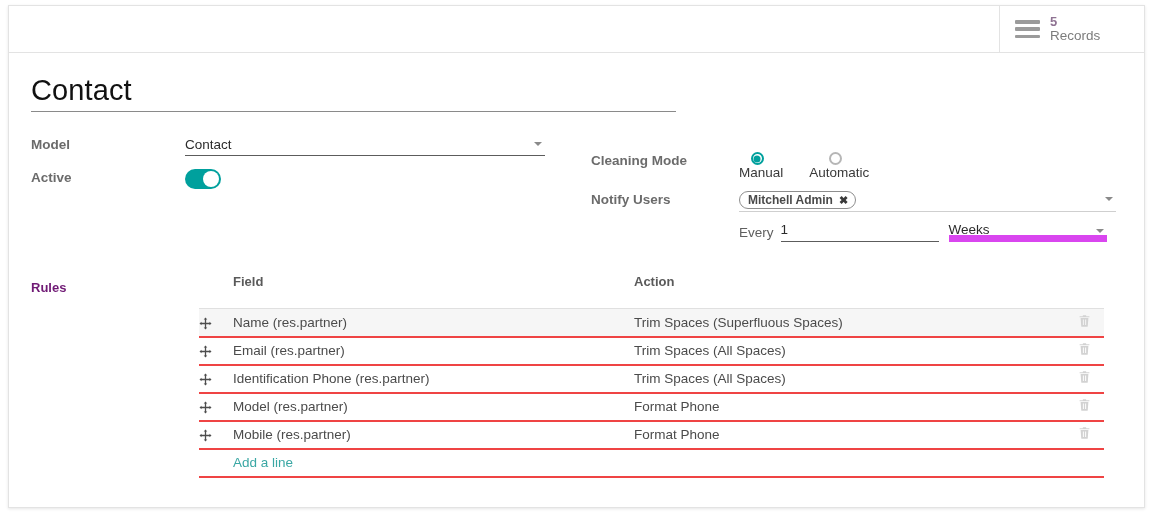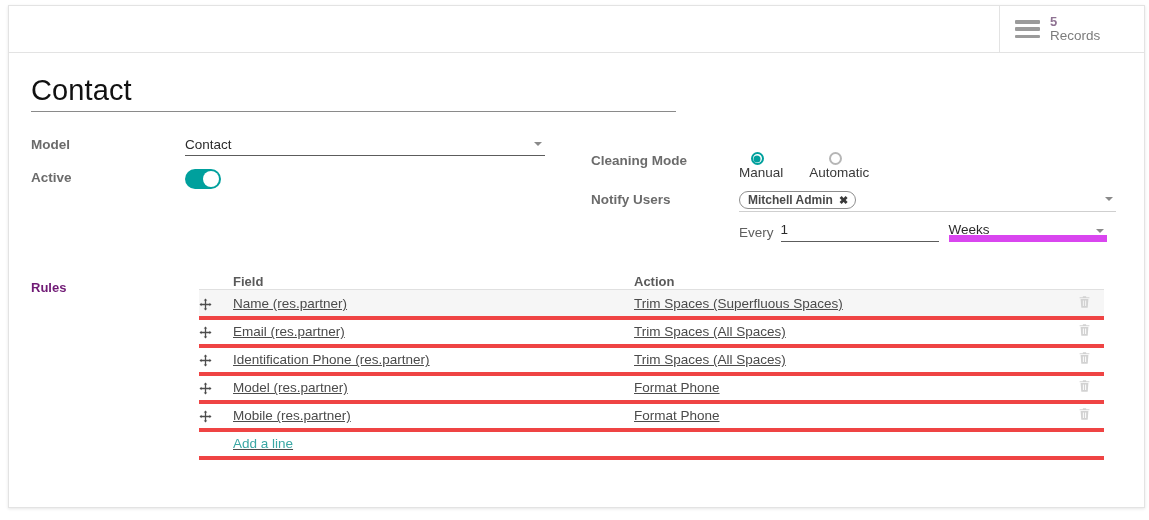--- a/index.html
+++ b/index.html
@@ -269,30 +269,29 @@
   table.rules {
     width: 100%;
     border-collapse: collapse;
     font-size: 13.5px;
   }
   table.rules th {
     text-align: left;
     font-size: 13px;
     font-weight: bold;
     color: #5a5a5a;
-    padding: 0 0 0 0;
+    padding: 0 0 19px 0;
     border-bottom: 1px solid #e0e0e0;
   }
   table.rules td {
     padding: 0;
-    border-bottom: 4px solid #ef4444;
+    border-bottom: 2px solid #ef4444;
     color: #4b4b4b;
     height: 28px;
     vertical-align: middle;
-    text-decoration: underline;
   }
   tr.rule-row.hl td { background: #f6f6f6; }
   td.c-handle { width: 34px; padding-left: 12px; }
   th.c-field, td.c-field { padding-left: 0; }
   th.c-action, td.c-action { width: 430px; }
   td.c-trash { width: 40px; text-align: center; }
 
   .move-icon {
     display: inline-block;
     width: 13px; height: 13px;

